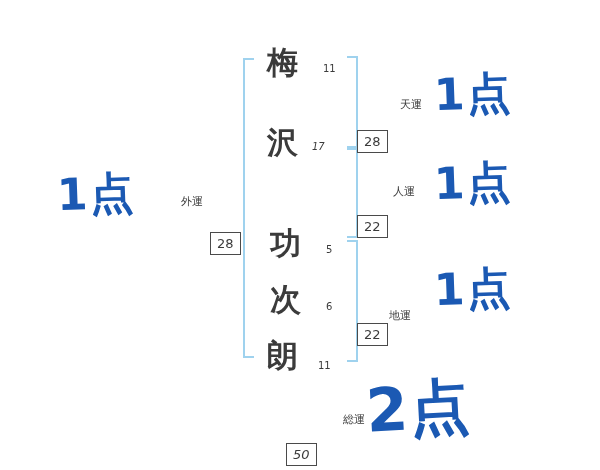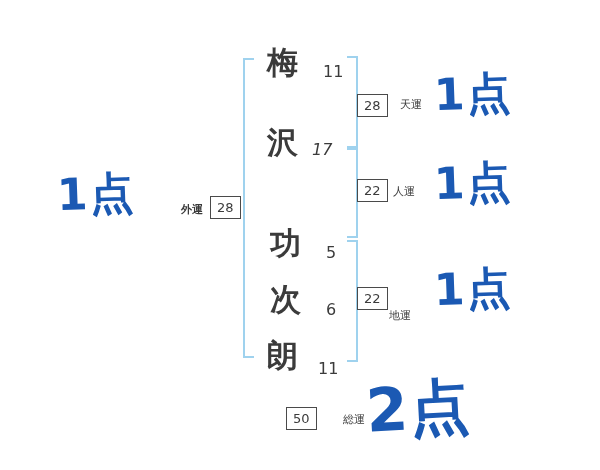--- a/index.html
+++ b/index.html
@@ -22,31 +22,32 @@
   }
   .abs { position: absolute; }
   .kanji {
     font-size: 31px;
     color: var(--ink);
     font-weight: 600;
     line-height: 1;
     letter-spacing: 0;
   }
   .strokes {
-    font-size: 16px;
+    font-size: 10px;
     color: var(--ink);
     line-height: 1;
   }
   .boxval {
     border: 1.5px solid #4a4a4a;
     color: var(--ink);
     font-size: 13px;
     line-height: 1;
     padding: 4px 6px;
     background: #ffffff;
+    margin-top: 36px;
   }
   .fortune-label {
     font-size: 11px;
     color: var(--ink);
     line-height: 1;
   }
   .score {
     color: var(--score-blue);
     font-weight: bold;
     font-size: 44px;
@@ -71,21 +72,21 @@
     border-bottom: 2px solid var(--bracket-blue);
   }
 </style>
 </head>
 <body>
 
 <div class="canvas">
 
   <div class="abs score" style="left:57px; top:172px;">1点</div>
 
-  <div class="abs fortune-label" style="left:181px; top:204px;font-weight:bold;">外運</div>
+  <div class="abs fortune-label" style="left:181px; top:196px;">外運</div>
   <div class="abs boxval" style="left:210px; top:196px;">28</div>
 
   <div class="abs bracket-left" style="left:243px; top:58px;  height:296px;"></div>
   <div class="abs bracket-right" style="left:347px; top:56px;  height:88px;"></div>
   <div class="abs bracket-right" style="left:347px; top:148px; height:86px;"></div>
   <div class="abs bracket-right" style="left:347px; top:240px; height:118px;"></div>
 
   <div class="abs kanji" style="left:267px; top:47px;">梅</div>
   <div class="abs strokes" style="left:323px; top:64px;">11</div>
 
@@ -106,17 +107,17 @@
   <div class="abs score" style="left:434px; top:72px;">1点</div>
 
   <div class="abs boxval" style="left:357px; top:179px;">22</div>
   <div class="abs fortune-label" style="left:393px; top:186px;">人運</div>
   <div class="abs score" style="left:434px; top:161px;">1点</div>
 
   <div class="abs boxval" style="left:357px; top:287px;">22</div>
   <div class="abs fortune-label" style="left:389px; top:310px;">地運</div>
   <div class="abs score" style="left:434px; top:267px;">1点</div>
 
-  <div class="abs boxval" style="left:286px; top:407px;">50</div>
+  <div class="abs boxval" style="left:286px; top:407px;font-style:italic;">50</div>
   <div class="abs fortune-label" style="left:318px; top:414px;padding-left:25px;">総運</div>
   <div class="abs score score-big" style="left:366px; top:378px;">2点</div>
 
 </div>
 
 </body></html>

